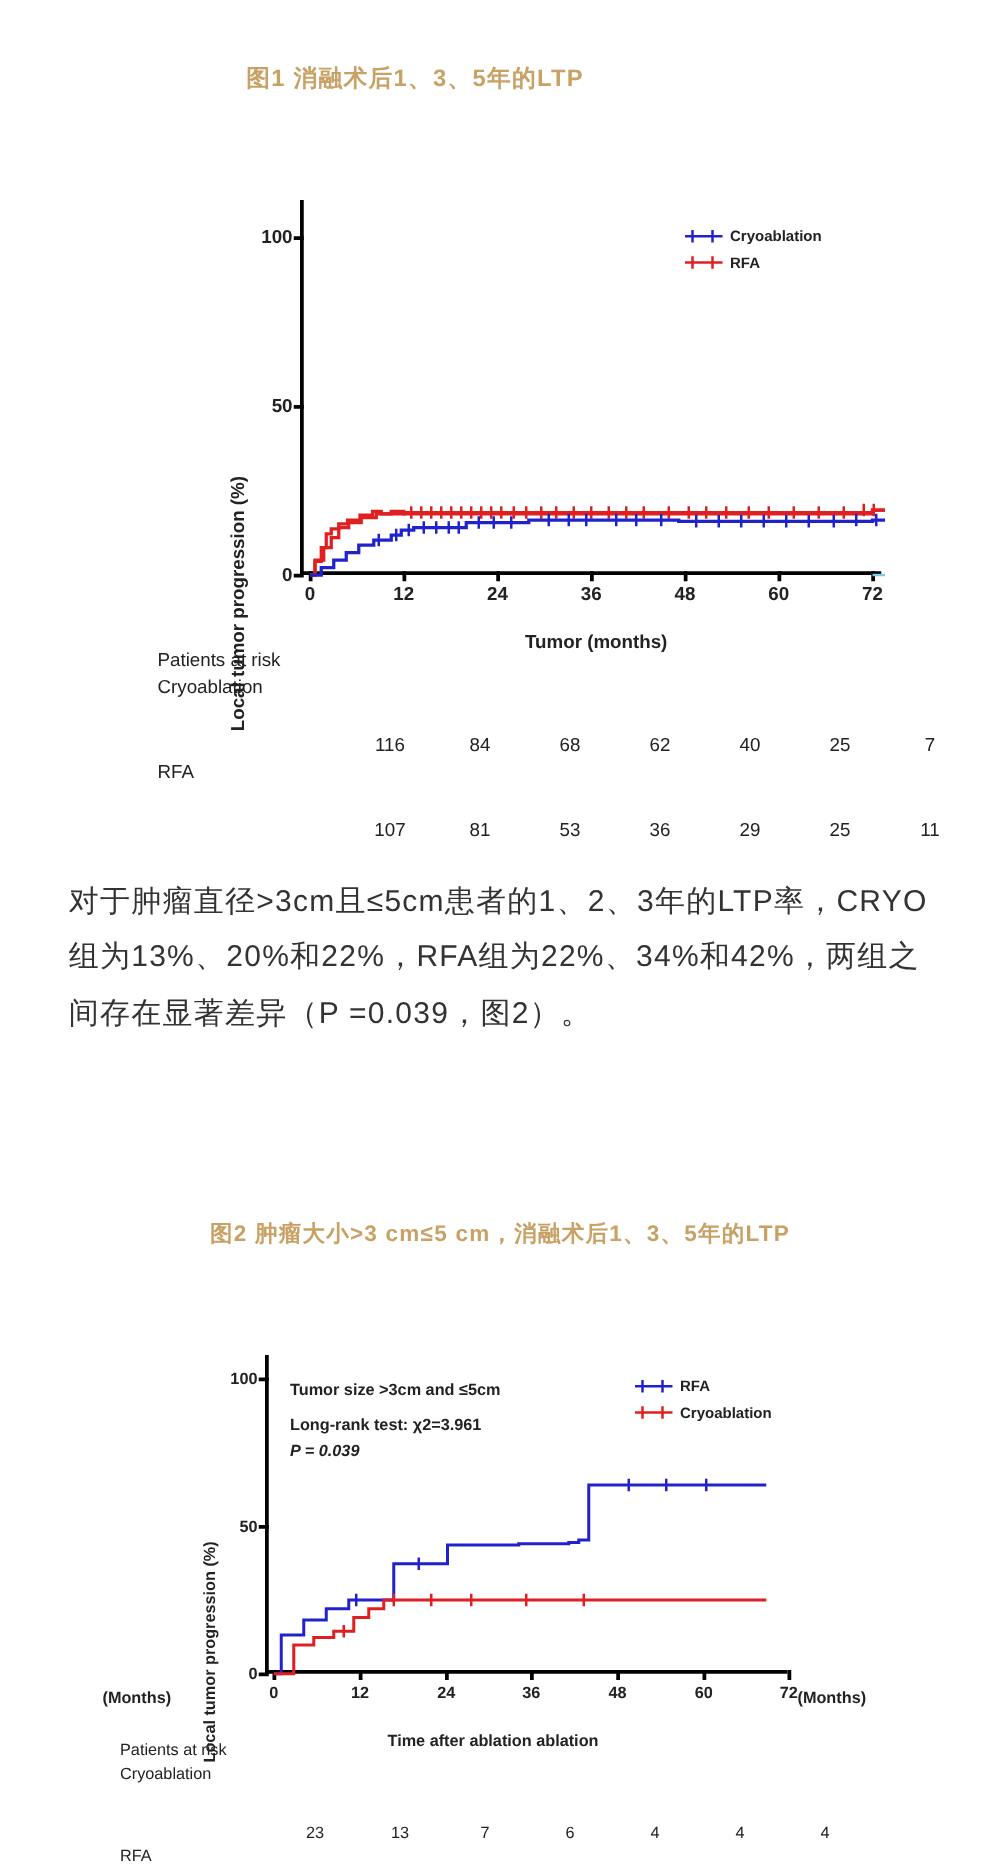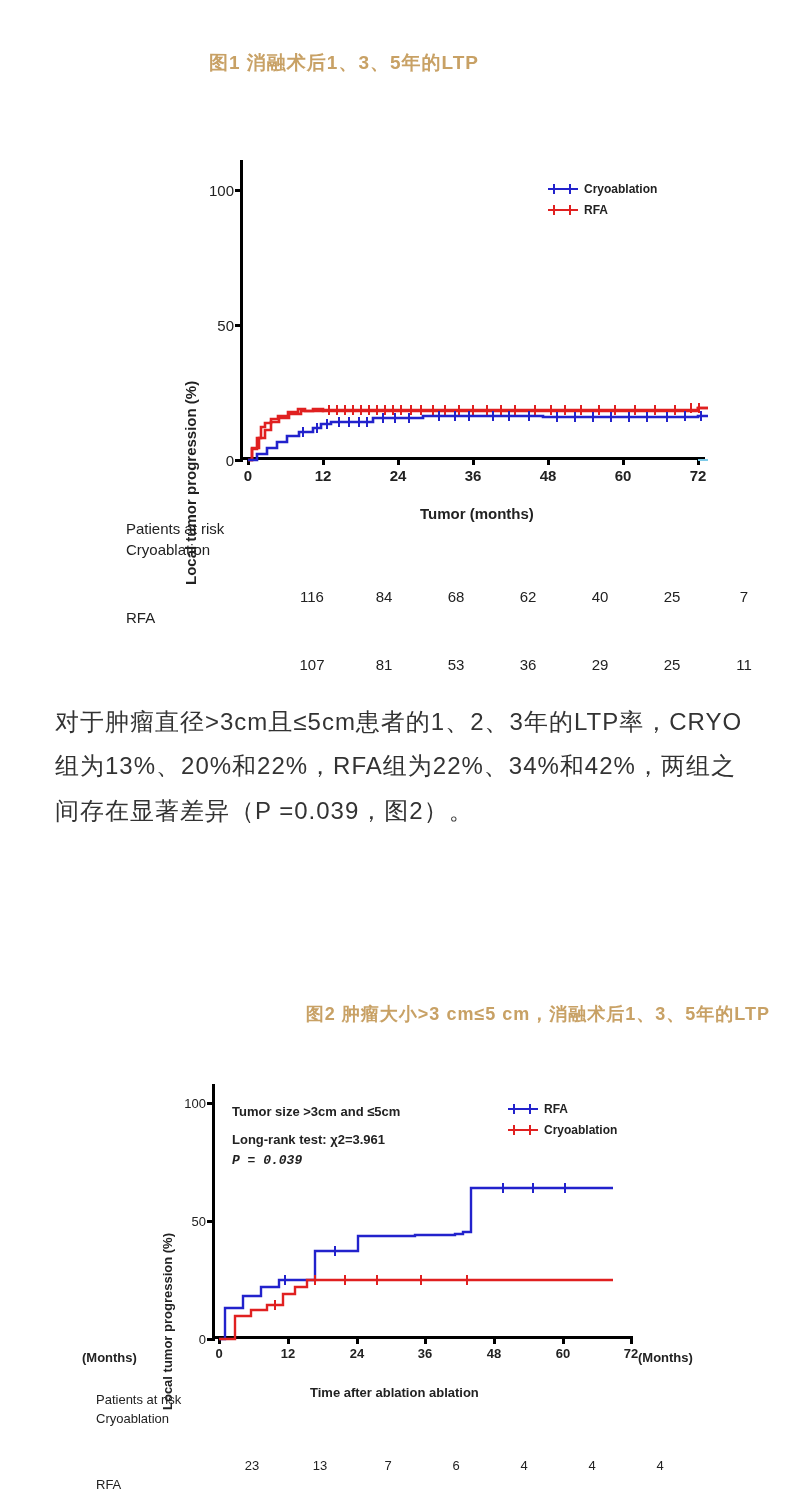--- a/index.html
+++ b/index.html
@@ -11,27 +11,27 @@
     position:relative;
     overflow:hidden;
   }
   .fig-title{
     text-align:center;
     color:#c8a165;
     font-weight:bold;
     font-size:19px;
     letter-spacing:1px;
   }
-  #fig1-title{position:absolute;left:0;top:50px;width:664px;padding-left:12px;}
-  #fig2-title{position:absolute;left:30px;top:1002px;width:740px;text-align:right;font-size:18px;}
+  #fig1-title{position:absolute;left:0;top:50px;width:664px;}
+  #fig2-title{position:absolute;left:30px;top:975px;width:740px;text-align:center;font-size:18px;}
 
   
   .chart{position:absolute;}
   .plot{position:absolute;border-left:3px solid #000;border-bottom:3px solid #000;box-sizing:border-box;}
-  .ytick{position:absolute;right:100%;transform:translateY(-50%);padding-right:9px;font-size:15px;font-weight:normal;white-space:nowrap;}
+  .ytick{position:absolute;right:100%;transform:translateY(-50%);padding-right:9px;font-size:15px;font-weight:bold;white-space:nowrap;}
   .ytickmark{position:absolute;right:100%;width:8px;height:3px;background:#000;transform:translateY(-1px);}
   .xtick{position:absolute;top:100%;transform:translateX(-50%);padding-top:10px;font-size:15px;font-weight:bold;}
   .xtickmark{position:absolute;top:100%;width:3px;height:8px;background:#000;transform:translateX(-1px);}
   .ylabel{position:absolute;font-weight:bold;font-size:15px;transform-origin:0 0;transform:rotate(-90deg);white-space:nowrap;}
   .xlabel{position:absolute;font-weight:bold;font-size:15px;white-space:nowrap;}
   .annot{position:absolute;font-weight:bold;font-size:15px;white-space:nowrap;line-height:1.45;}
   .legend{position:absolute;font-size:12px;font-weight:bold;}
   .legend .row{display:flex;align-items:center;height:17px;}
   .risk{position:absolute;font-weight:normal;font-size:15px;}
   .risk .rrow{display:flex;}
@@ -251,21 +251,21 @@
     </svg>
   </div>
 
   <div class="xlabel" style="left:310px;top:325px;font-size:13px;">Time after ablation  ablation</div>
   <div class="xlabel" style="left:82px;top:290px;font-size:13px;">(Months)</div>
   <div class="xlabel" style="left:638px;top:290px;font-size:13px;">(Months)</div>
 
   <div class="annot" style="left:232px;top:42px;font-size:13px;line-height:1.6;">
     <div>Tumor size &gt;3cm and ≤5cm</div>
     <div style="margin-top:7px;">Long-rank test: χ2=3.961</div>
-    <div style="font-style:italic;font-family:Liberation Mono, monospace;">P = 0.039</div>
+    <div style="font-style:italic;">P = 0.039</div>
   </div>
 
   <div class="legend" style="left:508px;top:40px;">
     <div class="row">
       <svg width="30" height="12">
         <line x1="0" y1="6" x2="30" y2="6" stroke="#2222cc" stroke-width="2"></line>
         <line x1="6" y1="1" x2="6" y2="11" stroke="#2222cc" stroke-width="2"></line>
         <line x1="22" y1="1" x2="22" y2="11" stroke="#2222cc" stroke-width="2"></line>
       </svg>
       <span style="margin-left:6px;">RFA</span>

